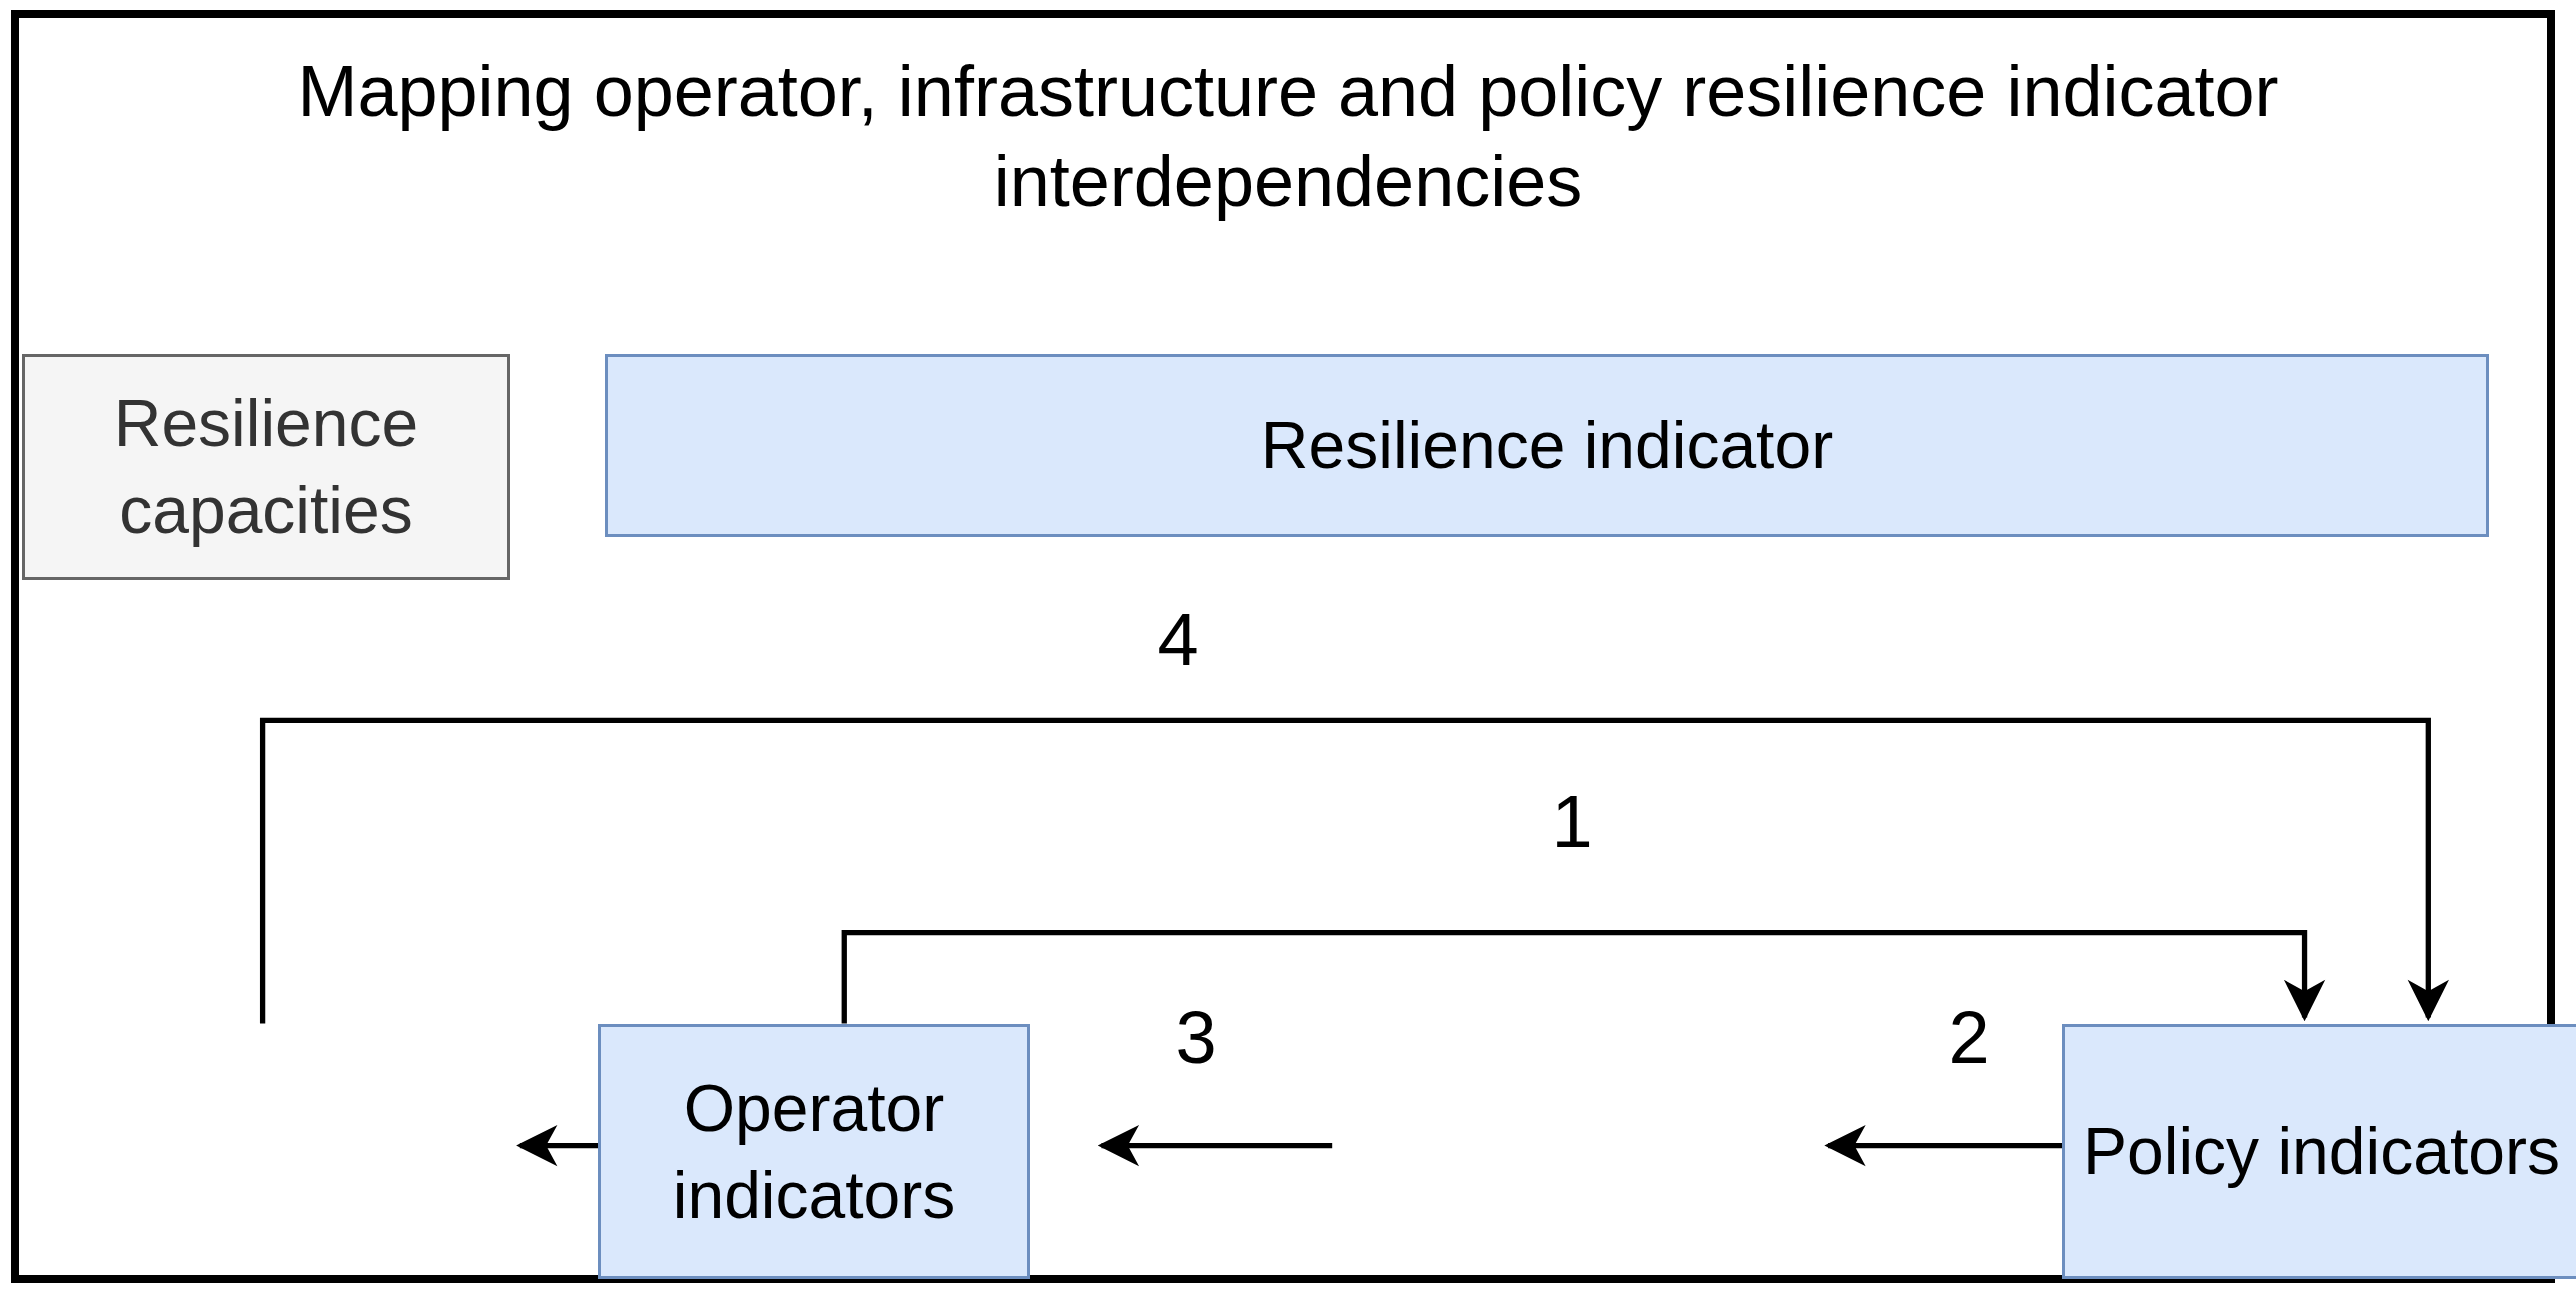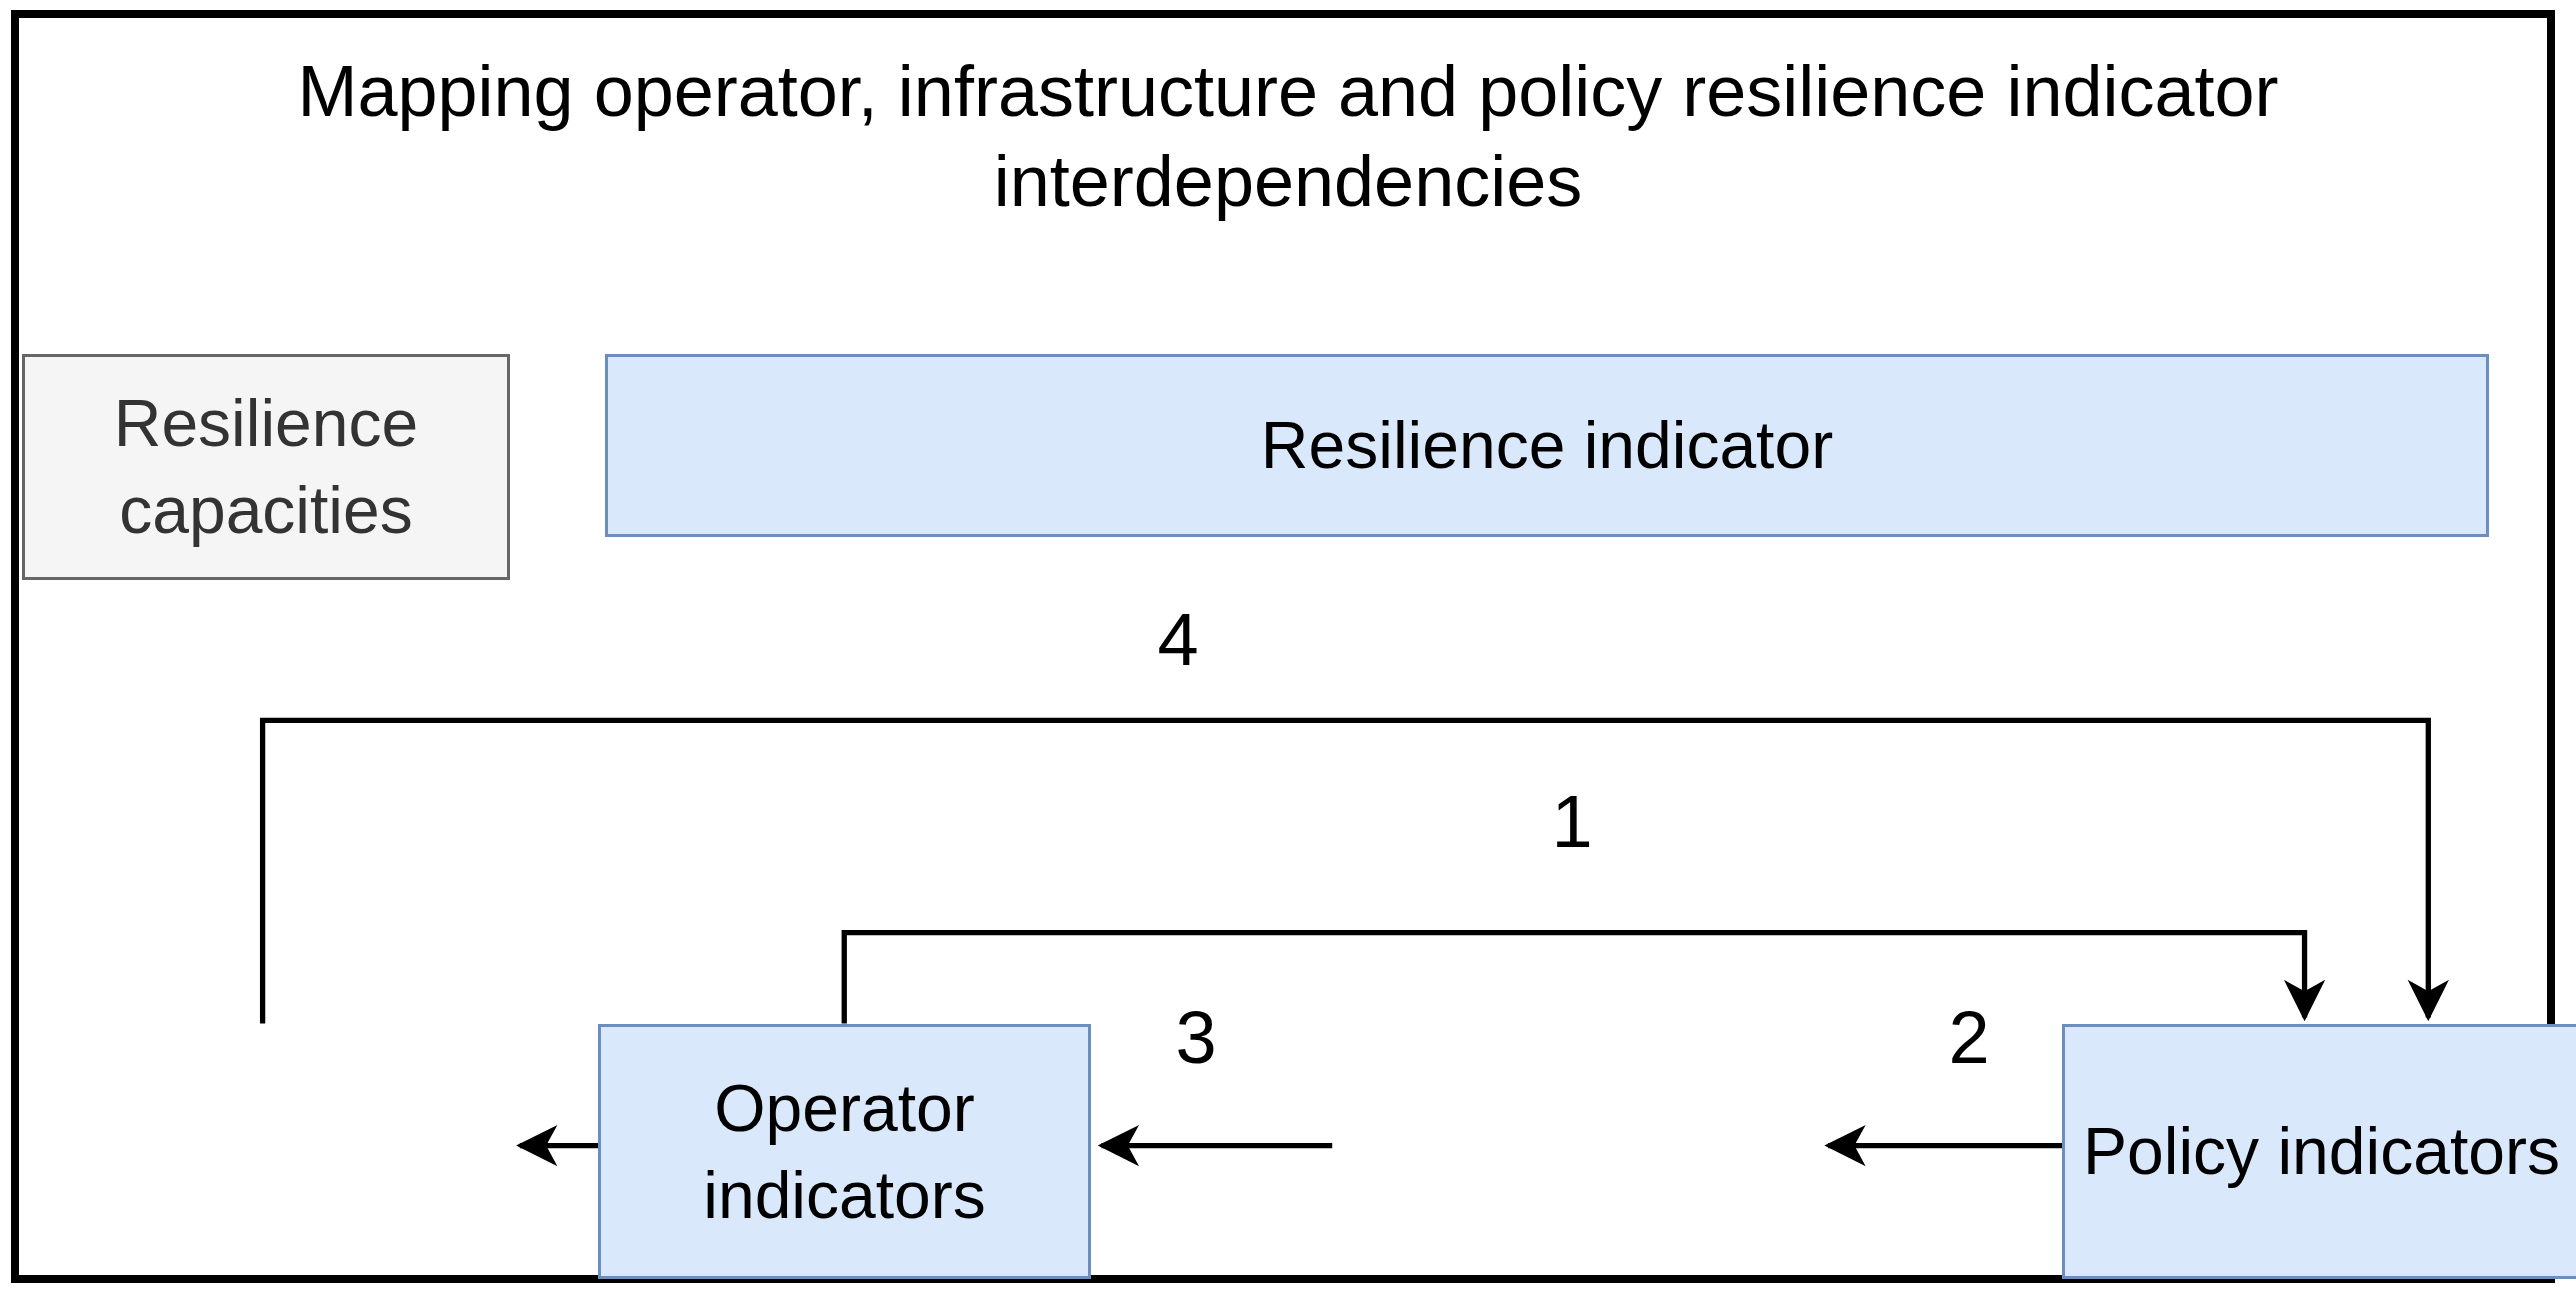--- a/index.html
+++ b/index.html
@@ -58,21 +58,21 @@
   .box.left-text {
     justify-content: flex-start;
     text-align: left;
     padding-left: 5.3px;
   }
   
   .cap-box   { left: 22px;  top: 354px; width: 488px;  height: 226px; }
   .ind-box   { left: 605px; top: 354px; width: 1884px; height: 183px; }
   
   .preventive-box { left: 22px;   top: 1024px; width: 488px; height: 255px; }
-  .operator-box   { left: 598px;  top: 1024px; width: 493px; height: 255px; }
+  .operator-box   { left: 598px;  top: 1024px; width: 432px; height: 255px; }
   .infra-box      { left: 1332px; top: 1024px; width: 486px; height: 255px; }
   .policy-box     { left: 2062px; top: 1024px; width: 519px; height: 255px; }
 
   .connector-layer {
     position: absolute;
     left: 0; top: 0;
     width: 2576px;
     height: 1295px;
     pointer-events: none;
   }

